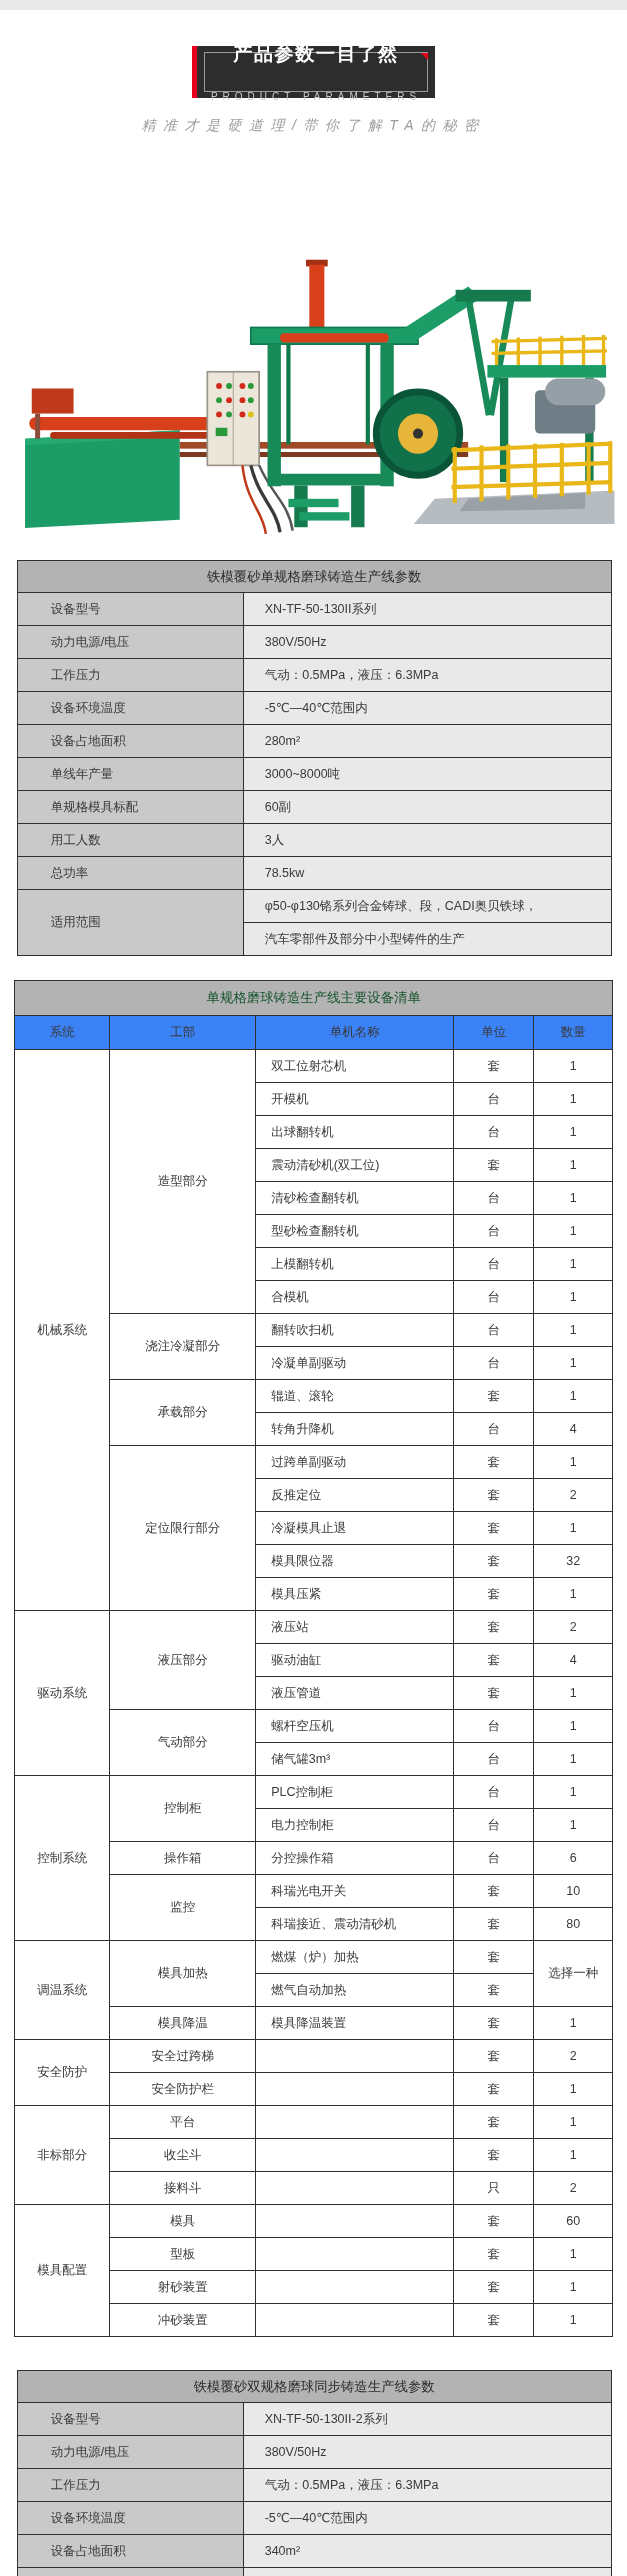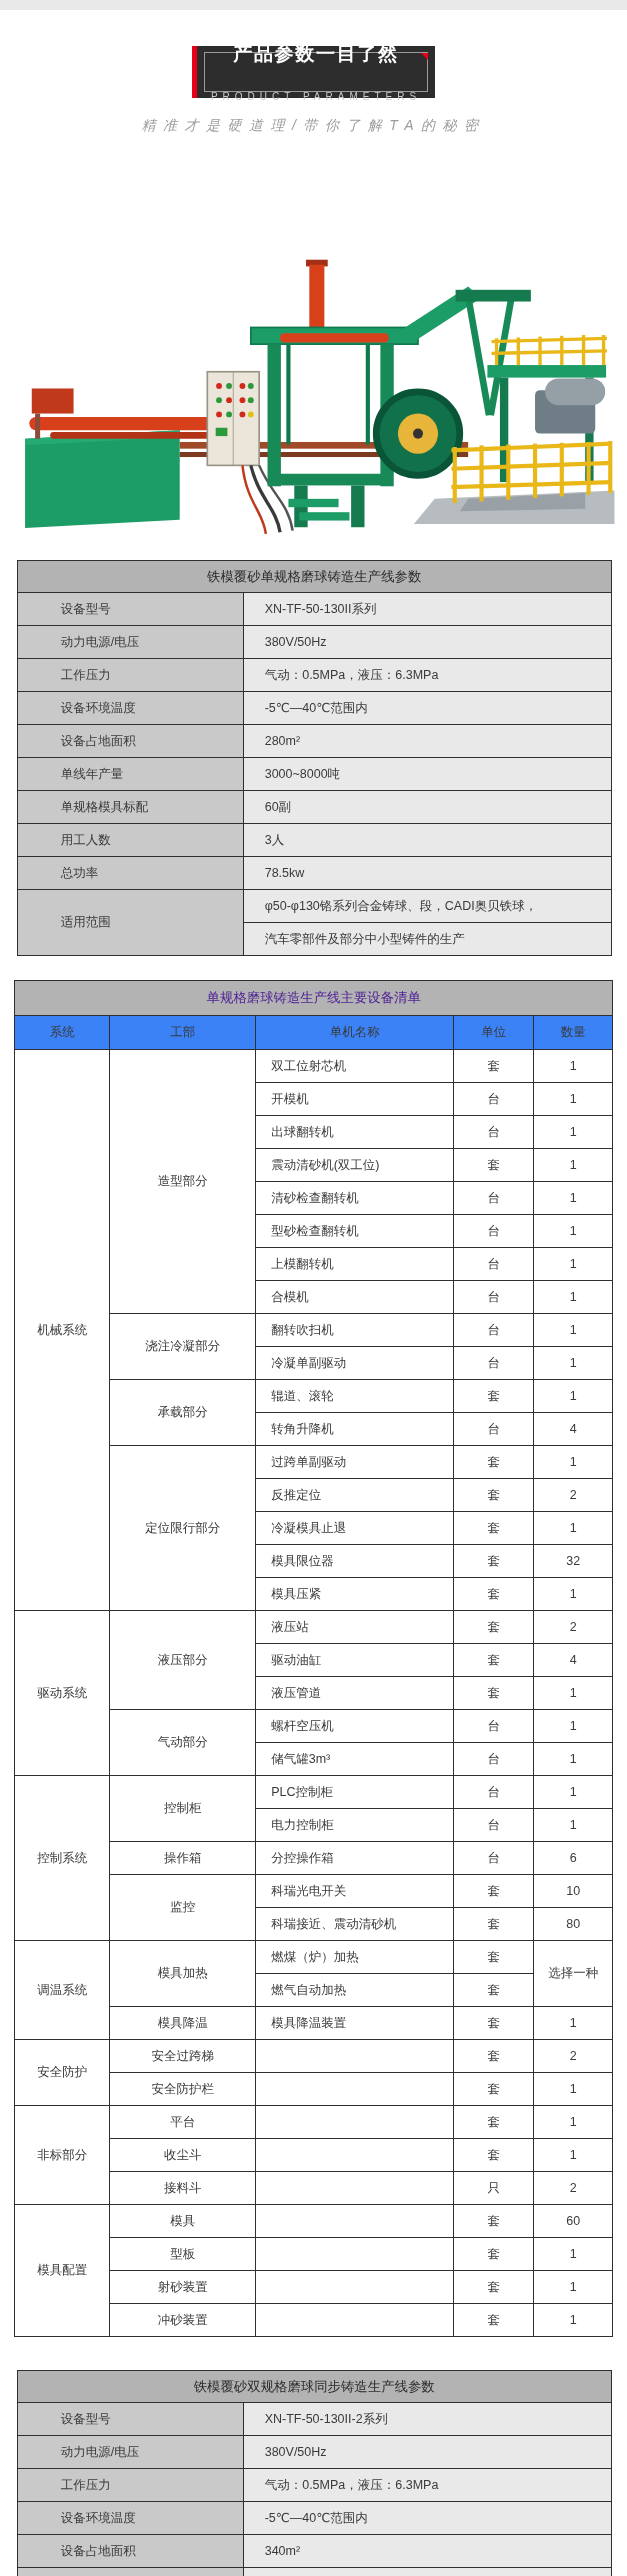--- a/index.html
+++ b/index.html
@@ -29,32 +29,32 @@
   
   .hero{margin-top:113px;width:627px;height:301px;}
 
   
   .ptable{
     border-collapse:collapse;table-layout:fixed;
     width:595px;margin-left:16.7px;border:1.7px solid #2f2f2f;
   }
   .ptable td{border:0.8px solid #2f2f2f;font-size:12.5px;color:#3a3a3a;height:30px;}
   .ptable .ttl{background:#b3b3b3;text-align:center;height:29px;font-size:13.4px;color:#2b2b2b;}
-  .ptable .lab{background:#c9c9c9;text-align:left;padding-left:43px;}
+  .ptable .lab{background:#c9c9c9;text-align:left;padding-left:33px;}
   .ptable .val{background:#e9e9e9;text-align:left;padding-left:21px;}
   .mt-t1{margin-top:8.4px;}
   .mt-t3{margin-top:33px;}
 
   
   .etable{
     border-collapse:collapse;table-layout:fixed;
     width:599px;margin-left:14.2px;margin-top:24px;border:1.7px solid #2f2f2f;
   }
   .etable td{border:0.8px solid #2f2f2f;font-size:12.5px;color:#3a3a3a;height:30px;text-align:center;background:#ffffff;}
-  .etable .t2ttl{background:#b3b3b3;height:32px;font-size:13.4px;color:#4c1d95;}
+  .etable .t2ttl{background:#b3b3b3;height:32px;font-size:13.4px;color:#14532d;}
   .etable .t2head td{background:#3b82f6;height:31px;}
   .etable .c-name{text-align:left;padding-left:15px;margin-top:7px;}
 </style>
 </head>
 <body>
 
 
 
 <div class="topbar"></div>
 

